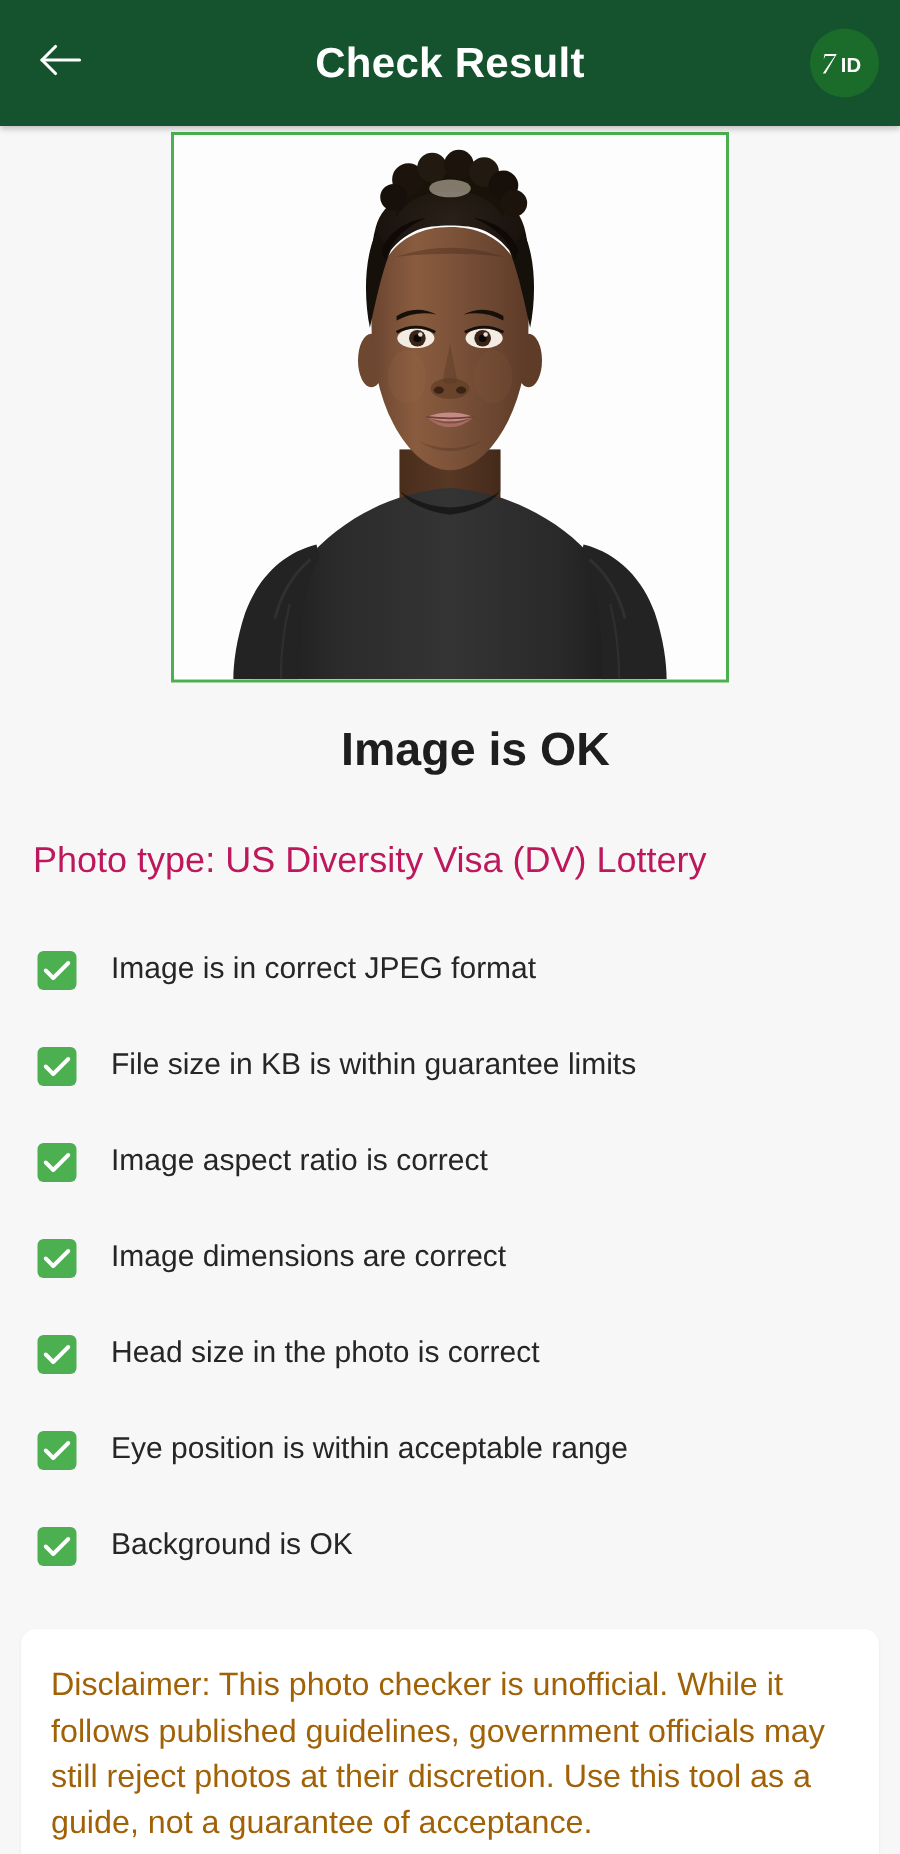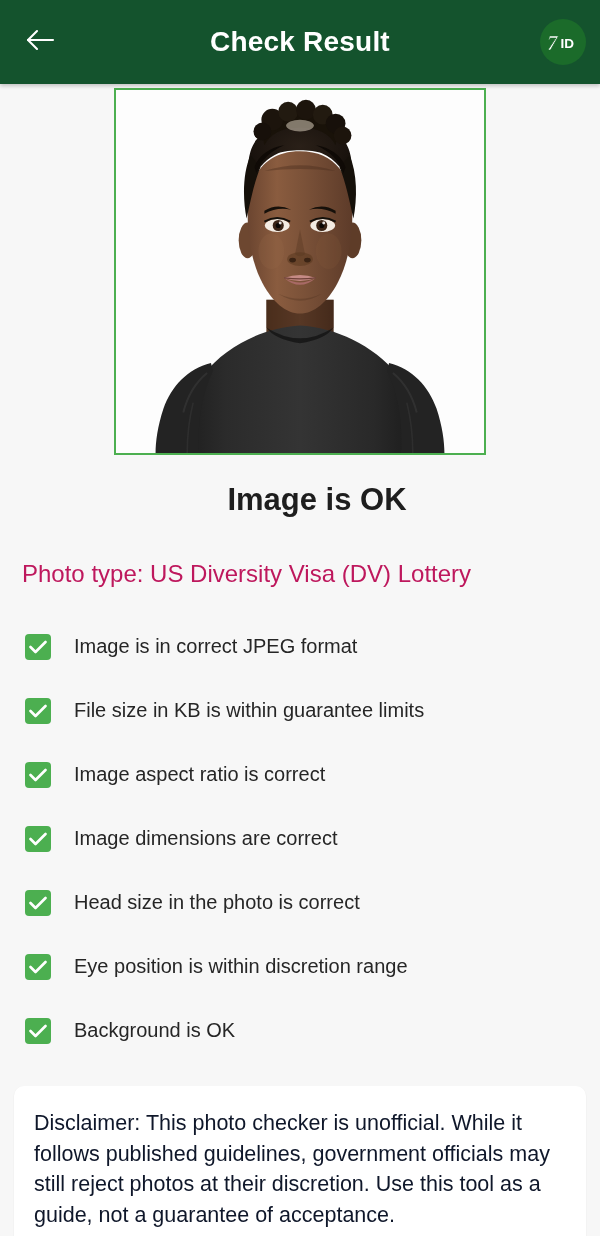--- a/index.html
+++ b/index.html
@@ -139,21 +139,21 @@
     min-height:150px;
     background:#ffffff;
     border-radius:10px;
     padding:22px 20px 18px 20px;
     box-shadow:0 1px 2px rgba(0,0,0,0.07);
     overflow:hidden;
   }
   .disclaimer-text {
     font-size:21.5px;
     line-height:1.42;
-    color:#0f172a;
+    color:#a16207;
   }
 </style>
 </head>
 <body>
 
 <div class="appbar">
 
   <div class="back-btn">
     <span>
       <svg width="30" height="24" viewBox="0 0 30 24" fill="none" stroke="#ffffff" stroke-width="2.1" stroke-linecap="round" stroke-linejoin="round">
@@ -352,21 +352,21 @@
     </span>
     <span class="check-label">Head size in the photo is correct</span>
   </div>
 
   <div class="check-row">
     <span class="checkbox">
       <svg width="18" height="14" viewBox="0 0 18 14" fill="none" stroke="#ffffff" stroke-width="2.6" stroke-linecap="round" stroke-linejoin="round">
         <polyline points="1.5,7 6.5,12 16.5,2"></polyline>
       </svg>
     </span>
-    <span class="check-label">Eye position is within discretion range</span>
+    <span class="check-label">Eye position is within acceptable range</span>
   </div>
 
   <div class="check-row">
     <span class="checkbox">
       <svg width="18" height="14" viewBox="0 0 18 14" fill="none" stroke="#ffffff" stroke-width="2.6" stroke-linecap="round" stroke-linejoin="round">
         <polyline points="1.5,7 6.5,12 16.5,2"></polyline>
       </svg>
     </span>
     <span class="check-label">Background is OK</span>
   </div>

